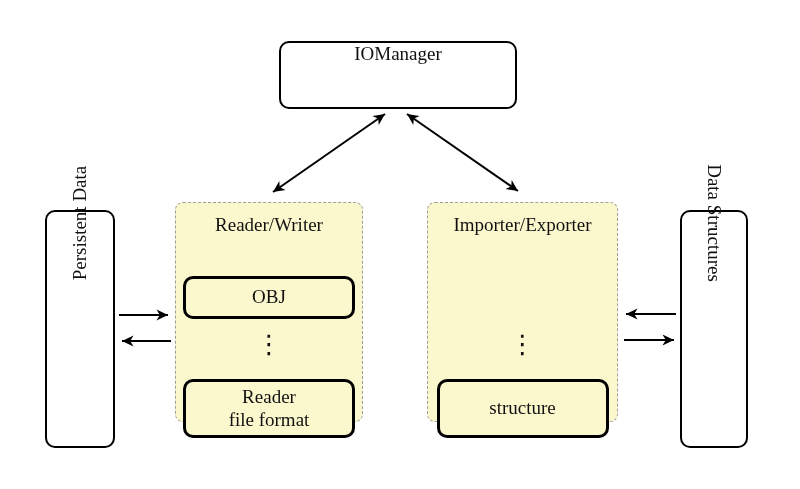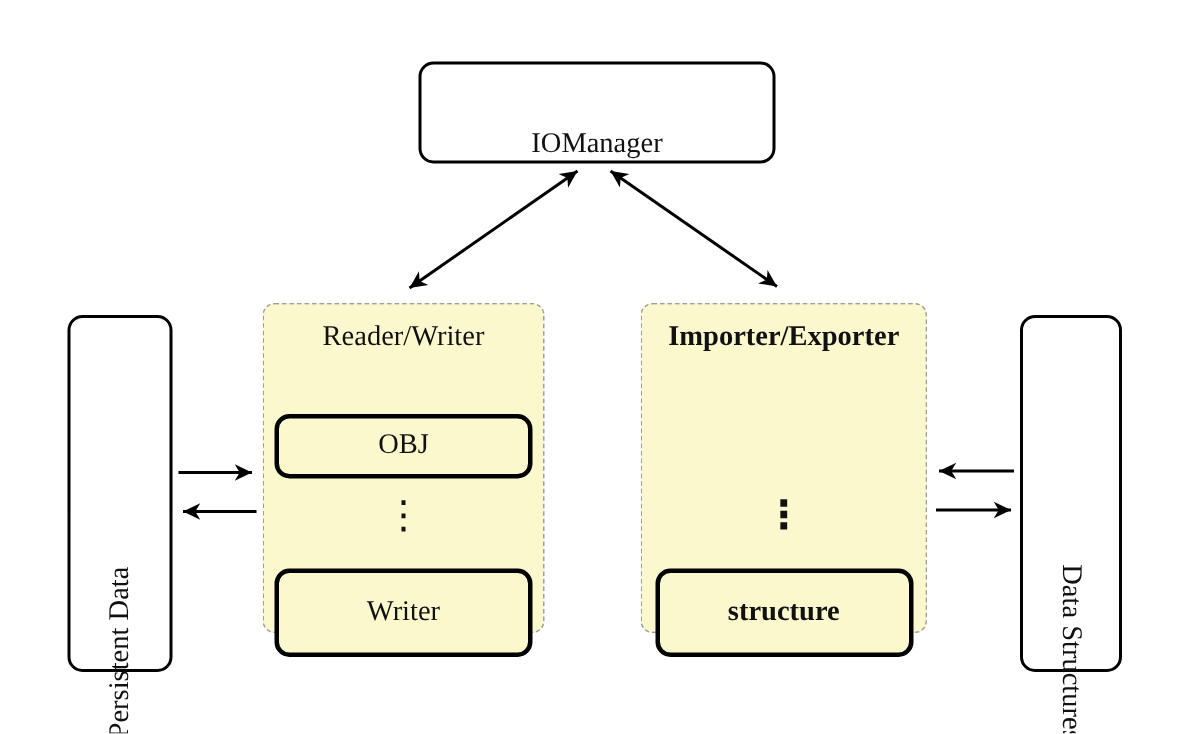--- a/index.html
+++ b/index.html
@@ -21,39 +21,39 @@
     overflow:hidden;
   }
   .arrows{position:absolute;left:0;top:0;width:800px;height:489px;pointer-events:none;}
   .arrows line{stroke:var(--line);stroke-width:2;}
 
   .node{
     position:absolute;
     background:var(--node-fill);
     border:2.5px solid var(--line);
     border-radius:10px;
-    display:flex;align-items:flex-end;justify-content:center;
+    display:flex;align-items:flex-start;justify-content:center;
     font-size:19px;
   }
   .iomanager{left:279px;top:41px;width:238px;height:68px;}
   .side-left{left:45px;top:210px;width:70px;height:238px;}
   .side-right{left:680px;top:210px;width:68px;height:238px;}
   .vtext{white-space:nowrap;font-size:19px;}
   .rot-ccw{transform:rotate(-90deg);}
   .rot-cw{transform:rotate(90deg);}
 
   .group{
     position:absolute;
     top:202px;height:220px;
     background:var(--group-fill);
     border:1.6px dashed var(--group-border);
     border-radius:8px;
   }
   .group-left{left:175px;width:188px;}
-  .group-right{left:427px;width:191px;font-weight:bold;}
+  .group-right{left:427px;width:191px;}
   .group-title{
     position:absolute;top:11px;left:0;right:0;
     text-align:center;font-size:19px;
   }
   .inner-box{
     position:absolute;left:50%;transform:translateX(-50%);
     width:172px;
     background:var(--group-fill);
     border:3px solid var(--line);
     border-radius:10px;
@@ -100,21 +100,22 @@
     <span class="vtext rot-cw">Data Structures</span>
   </div>
 
   <div class="group group-left">
     <div class="group-title">Reader/Writer</div>
     <div class="inner-box pos-a">
       <span>OBJ</span>
     </div>
     <div class="vdots">⋮</div>
     <div class="inner-box pos-b">
-      <span>Writer</span>
+      <span>Reader</span>
+      <span>file format</span>
     </div>
   </div>
 
   <div class="group group-right">
     <div class="group-title">Importer/Exporter</div>
     <div class="vdots">⋮</div>
     <div class="inner-box pos-b">
       <span>structure</span>
     </div>
   </div>

